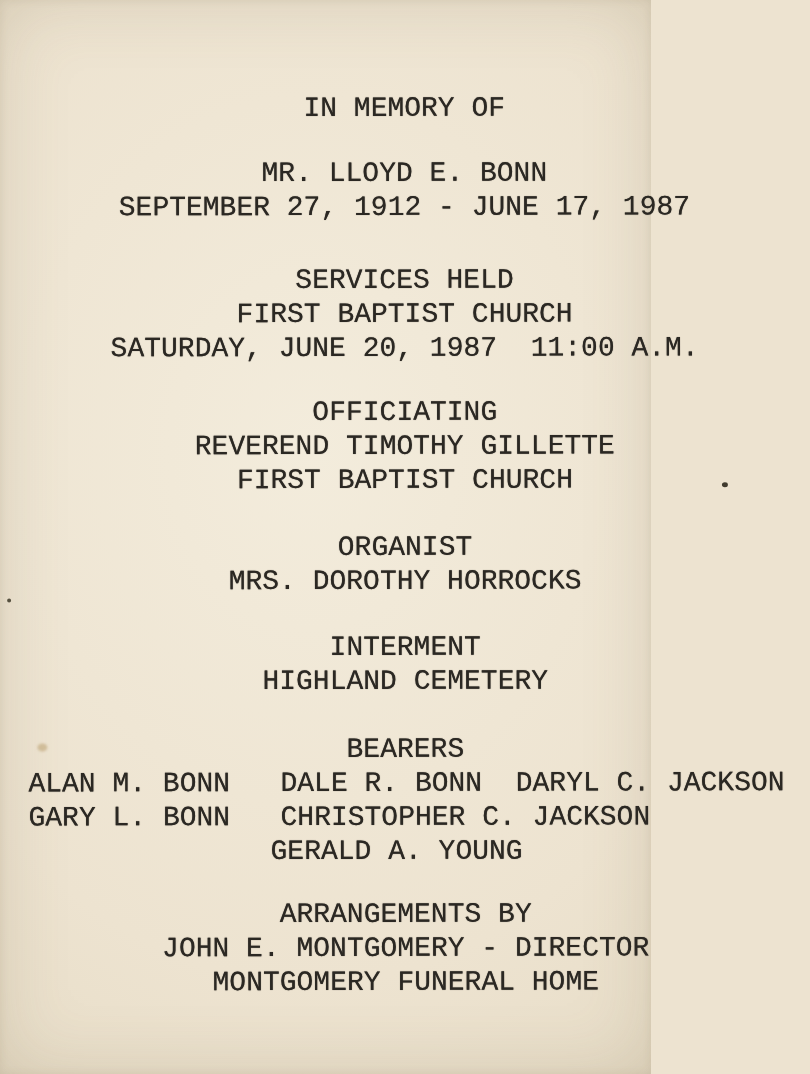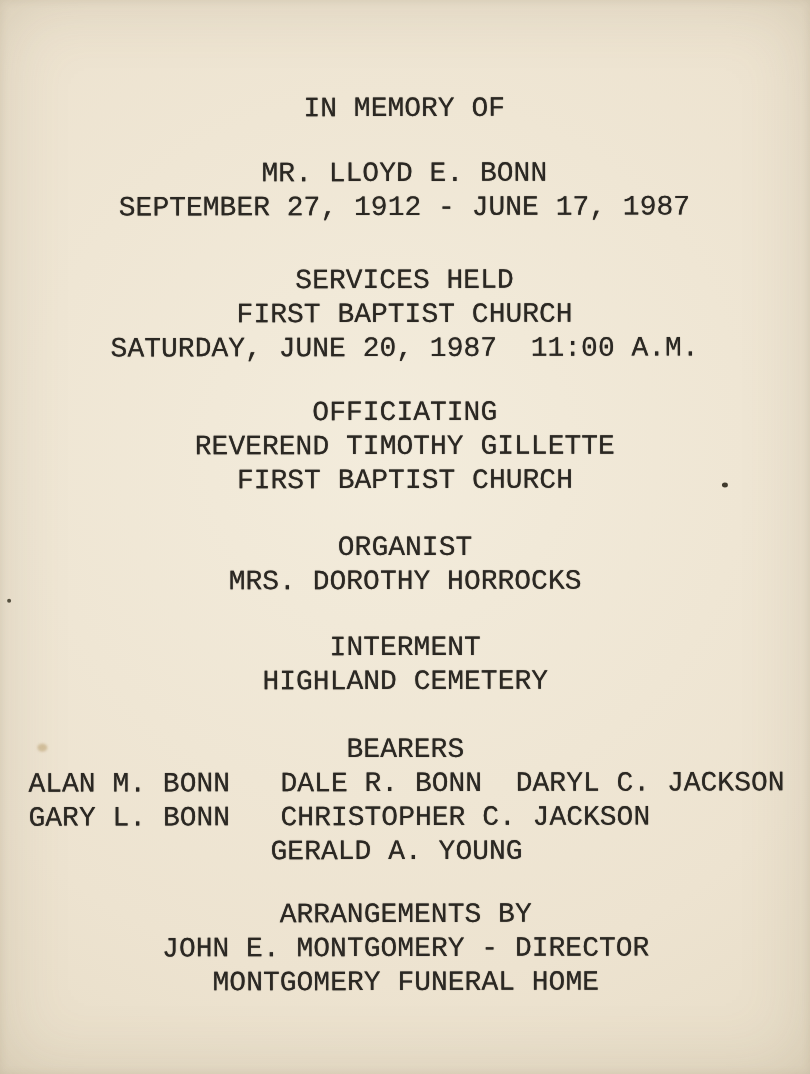--- a/index.html
+++ b/index.html
@@ -12,21 +12,21 @@
   html, body {
     width: 810px; height: 1074px;
     overflow: hidden;
   }
   body {
     font-family: "Liberation Mono", "DejaVu Sans Mono", monospace;
     background: var(--paper);
   }
   .page {
     position: relative;
-    width: 810px; height: 1074px;
+    width: 651px; height: 1074px;
     background:
       radial-gradient(ellipse 120% 90% at 48% 42%, var(--paper-hi) 0%, var(--paper) 55%, var(--paper-lo) 100%);
     box-shadow: inset 0 0 70px rgba(118, 98, 66, 0.18), inset 0 0 8px rgba(118, 98, 66, 0.12);
     color: var(--ink);
     font-size: 28px;
     line-height: 34px;
     letter-spacing: 0;
   }
   .sheet {
     position: absolute;

